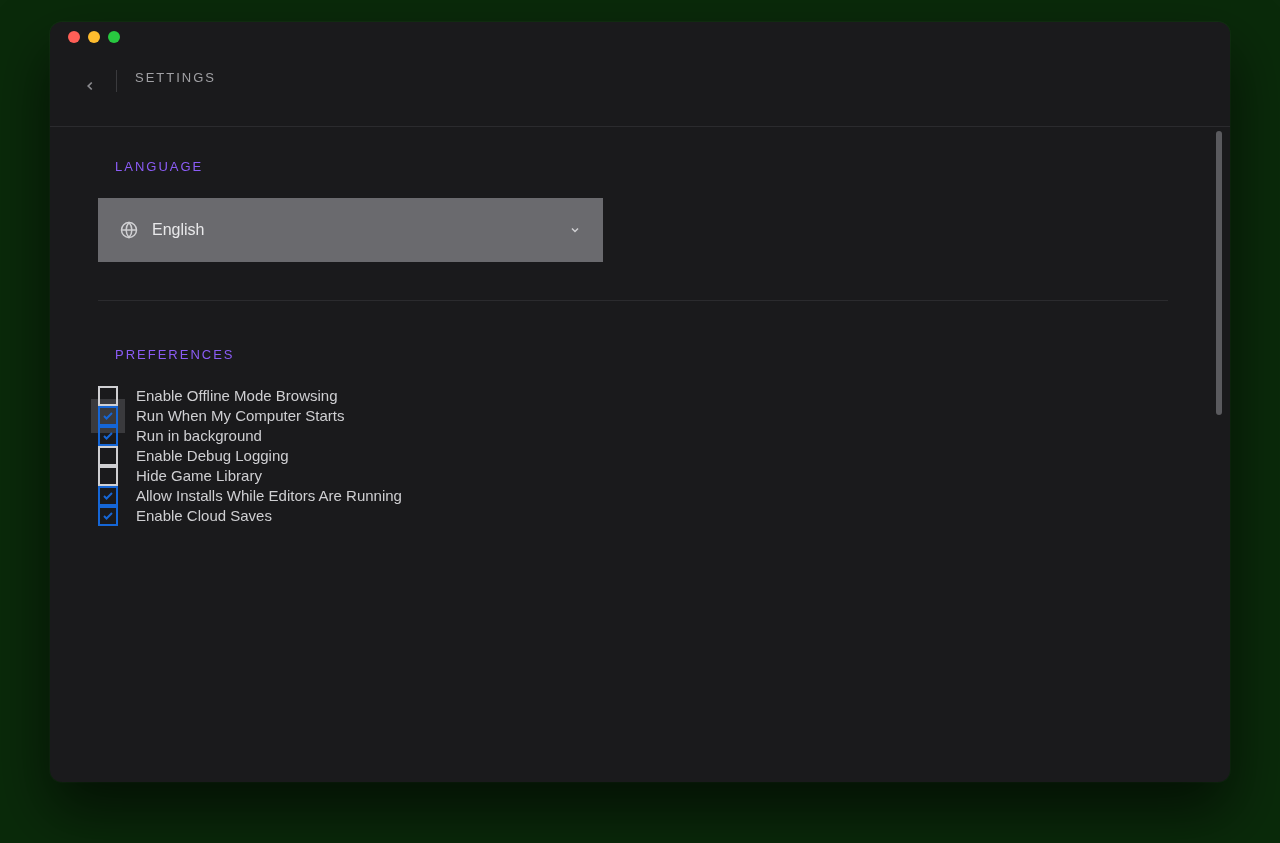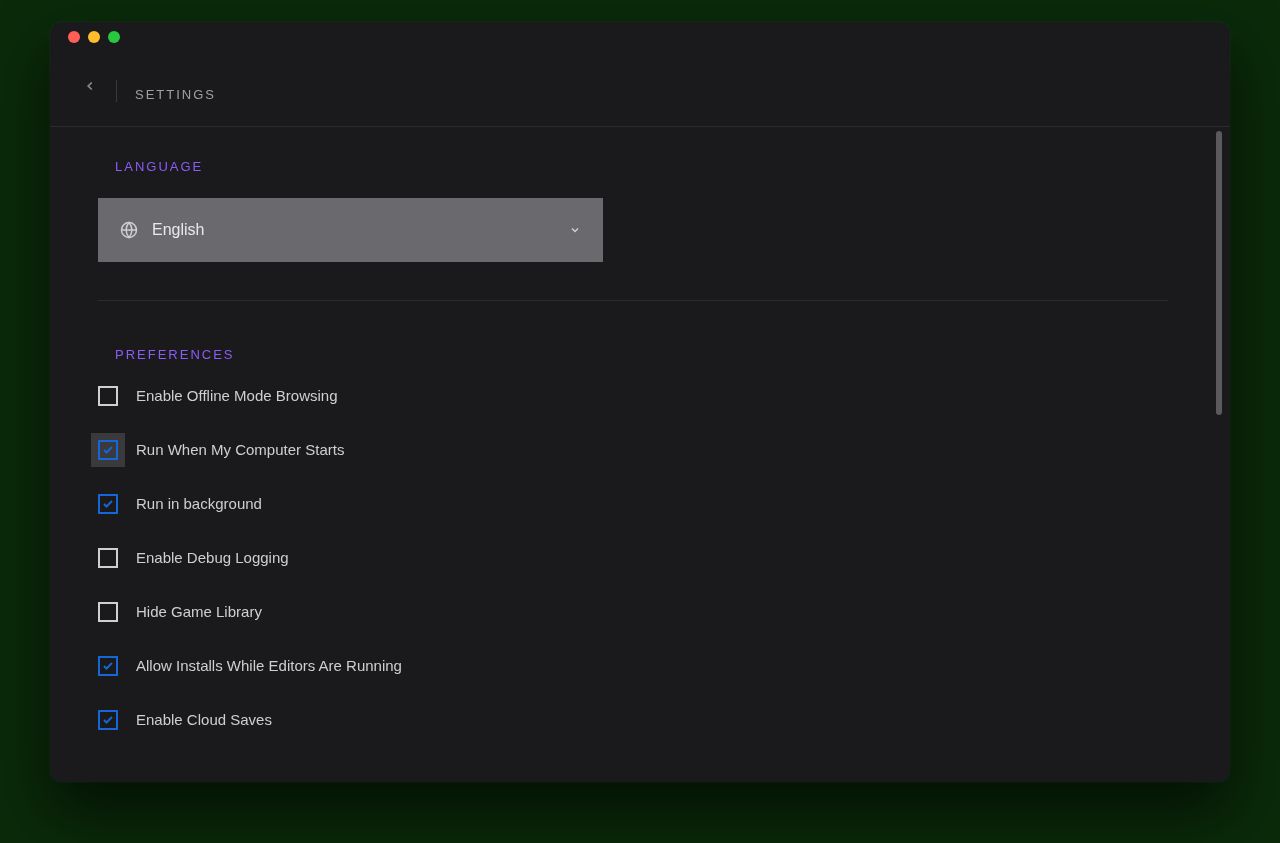--- a/index.html
+++ b/index.html
@@ -39,21 +39,21 @@
     width: 12px;
     height: 12px;
     border-radius: 50%;
   }
   .tl-red { background: #ff5f57; }
   .tl-yellow { background: #febc2e; }
   .tl-green { background: #28c840; }
 
   .header {
     display: flex;
-    align-items: flex-end;
+    align-items: flex-start;
     padding: 18px 8px 24px 24px;
     border-bottom: 1px solid #2b2b2e;
   }
   .back-btn {
     width: 32px;
     height: 32px;
     display: flex;
     align-items: center;
     justify-content: center;
     cursor: pointer;
@@ -131,21 +131,20 @@
 
   .section-hr {
     border: none;
     border-top: 1px solid #2b2b2e;
     margin-bottom: 46px;
   }
 
   .pref-list {
     display: flex;
     flex-direction: column;
-    gap: 34px;
   }
   .pref-row {
     display: flex;
     align-items: center;
     gap: 18px;
   }
   .cb-wrap {
     width: 20px;
     height: 20px;
     position: relative;

